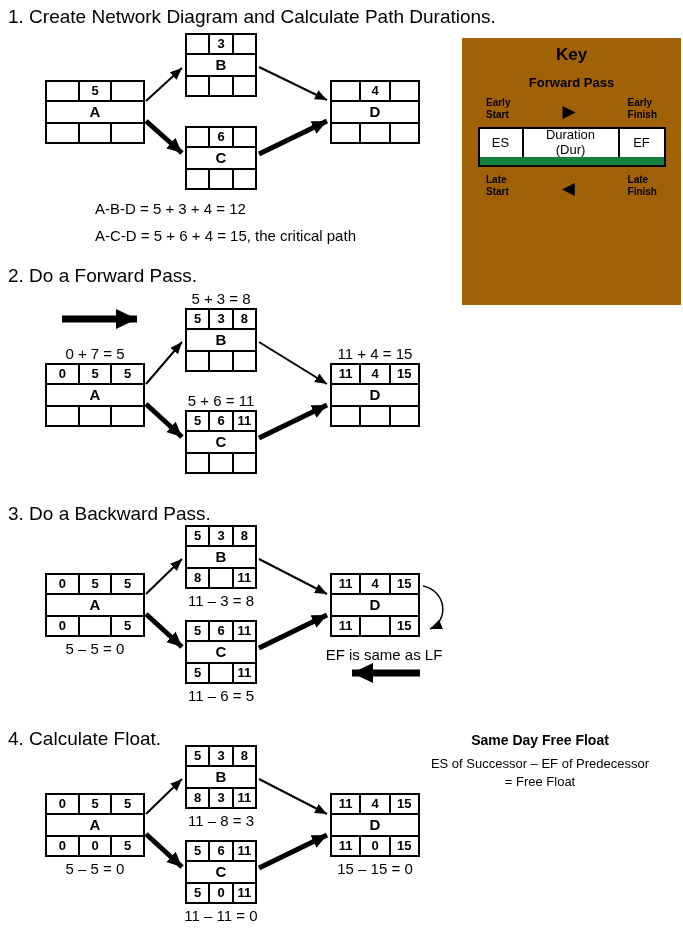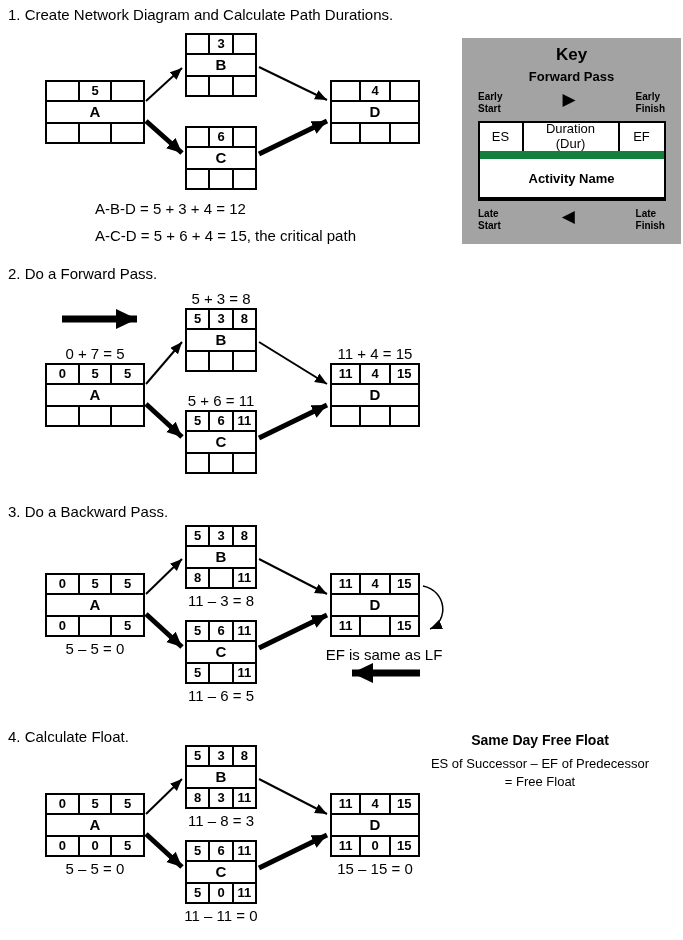--- a/index.html
+++ b/index.html
@@ -1,20 +1,20 @@
 <!DOCTYPE html>
 <html><head>
 <meta charset="utf-8">
 <style>
   * { box-sizing: border-box; }
   html,body { margin:0; padding:0; background:#fff; }
   .page { position:relative; width:683px; height:940px; background:#fff;
           font-family:"Liberation Sans", sans-serif; color:#000; overflow:hidden; }
 
-  .stitle { position:absolute; font-size:15px; white-space:nowrap; }
+  .stitle { position:absolute; font-size:19px; white-space:nowrap; }
 
   
   .node { position:absolute; border:2px solid #000; background:#fff; }
   .nr { display:flex; height:20px; border-bottom:2px solid #000; }
   .nr.bot { height:18px; border-bottom:none; }
   .nc { flex:1; border-right:2px solid #000; font-weight:bold; font-size:13px;
         line-height:18px; text-align:center; overflow:hidden; }
   .nc.last { border-right:none; }
   .nname { height:22px; border-bottom:2px solid #000; font-weight:bold; font-size:15px;
            line-height:20px; text-align:center; }
@@ -22,24 +22,24 @@
   .calc { position:absolute; font-size:15px; white-space:nowrap; transform:translateX(-50%); }
   .ptext { position:absolute; font-size:15px; white-space:nowrap; }
 
   svg.overlay { position:absolute; left:0; top:0; pointer-events:none; }
   .thin  { stroke:#000; stroke-width:2; }
   .thick { stroke:#000; stroke-width:5; }
   .big   { stroke:#000; stroke-width:7; }
   .curve { stroke:#000; stroke-width:1.5; fill:none; }
 
   
-  .key { position:absolute; left:462px; top:38px; width:219px; height:206px; background:#a3a3a3; }
+  .key { position:absolute; left:462px; top:38px; width:219px; height:267px; background:#a16207; }
   .key-title { text-align:center; font-weight:bold; font-size:17px; padding-top:7px; }
-  .key-sub { text-align:center; font-weight:bold; font-size:13px; margin-top:4px; }
-  .key-dirrow { display:flex; justify-content:space-between; align-items:flex-start; padding:7px 16px 0; }
+  .key-sub { text-align:center; font-weight:bold; font-size:13px; margin-top:10px; }
+  .key-dirrow { display:flex; justify-content:space-between; align-items:flex-end; padding:7px 24px 0; }
   .key-small { font-size:10px; font-weight:bold; white-space:pre-line; line-height:1.15; }
   .key-tri { font-size:17px; line-height:1; }
   .key-table { width:188px; margin:7px auto 0; background:#fff; border:2px solid #000; }
   .kt-row { display:flex; height:36px; border-bottom:8px solid #15803d; }
   .kt-row.lastr { border-bottom:none; }
   .kt-c { display:flex; align-items:center; justify-content:center; font-size:13px;
           border-right:2px solid #000; white-space:pre-line; text-align:center; line-height:1.15; }
   .kt-side { width:44px; }
   .kt-mid { flex:1; }
   .kt-c.lastc { border-right:none; }
@@ -165,21 +165,20 @@
       <span class="key-small">Early
 Finish</span>
     </div>
     <div class="key-table">
       <div class="kt-row">
         <div class="kt-c kt-side">ES</div>
         <div class="kt-c kt-mid">Duration
 (Dur)</div>
         <div class="kt-c kt-side lastc">EF</div>
       </div>
-      <div class="kt-name">Activity Name</div>
     </div>
     <div class="key-dirrow">
       <span class="key-small">Late
 Start</span>
       <span class="key-tri">◀</span>
       <span class="key-small">Late
 Finish</span>
     </div>
   </div>
 

